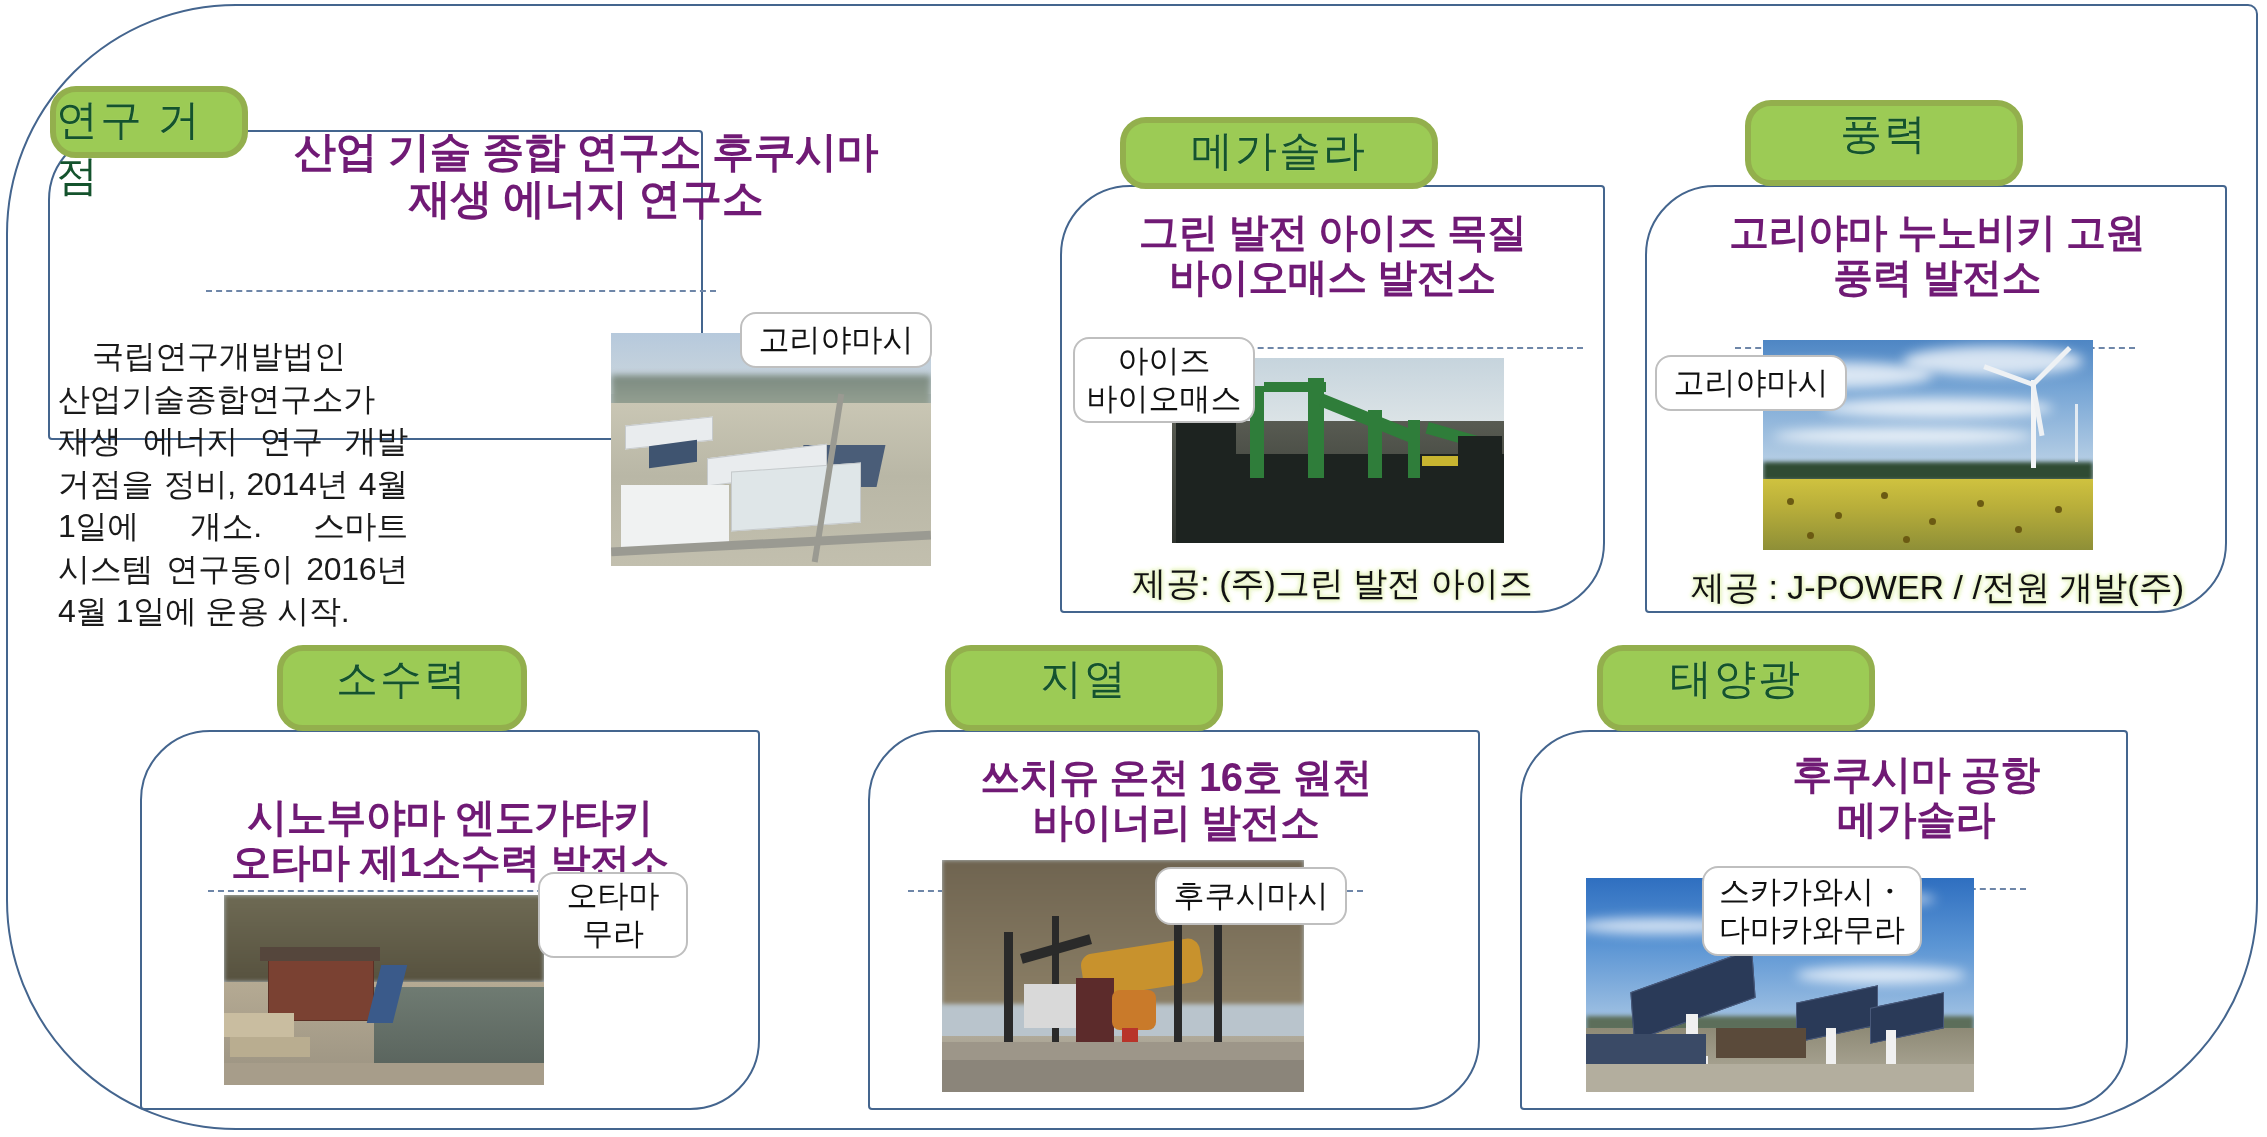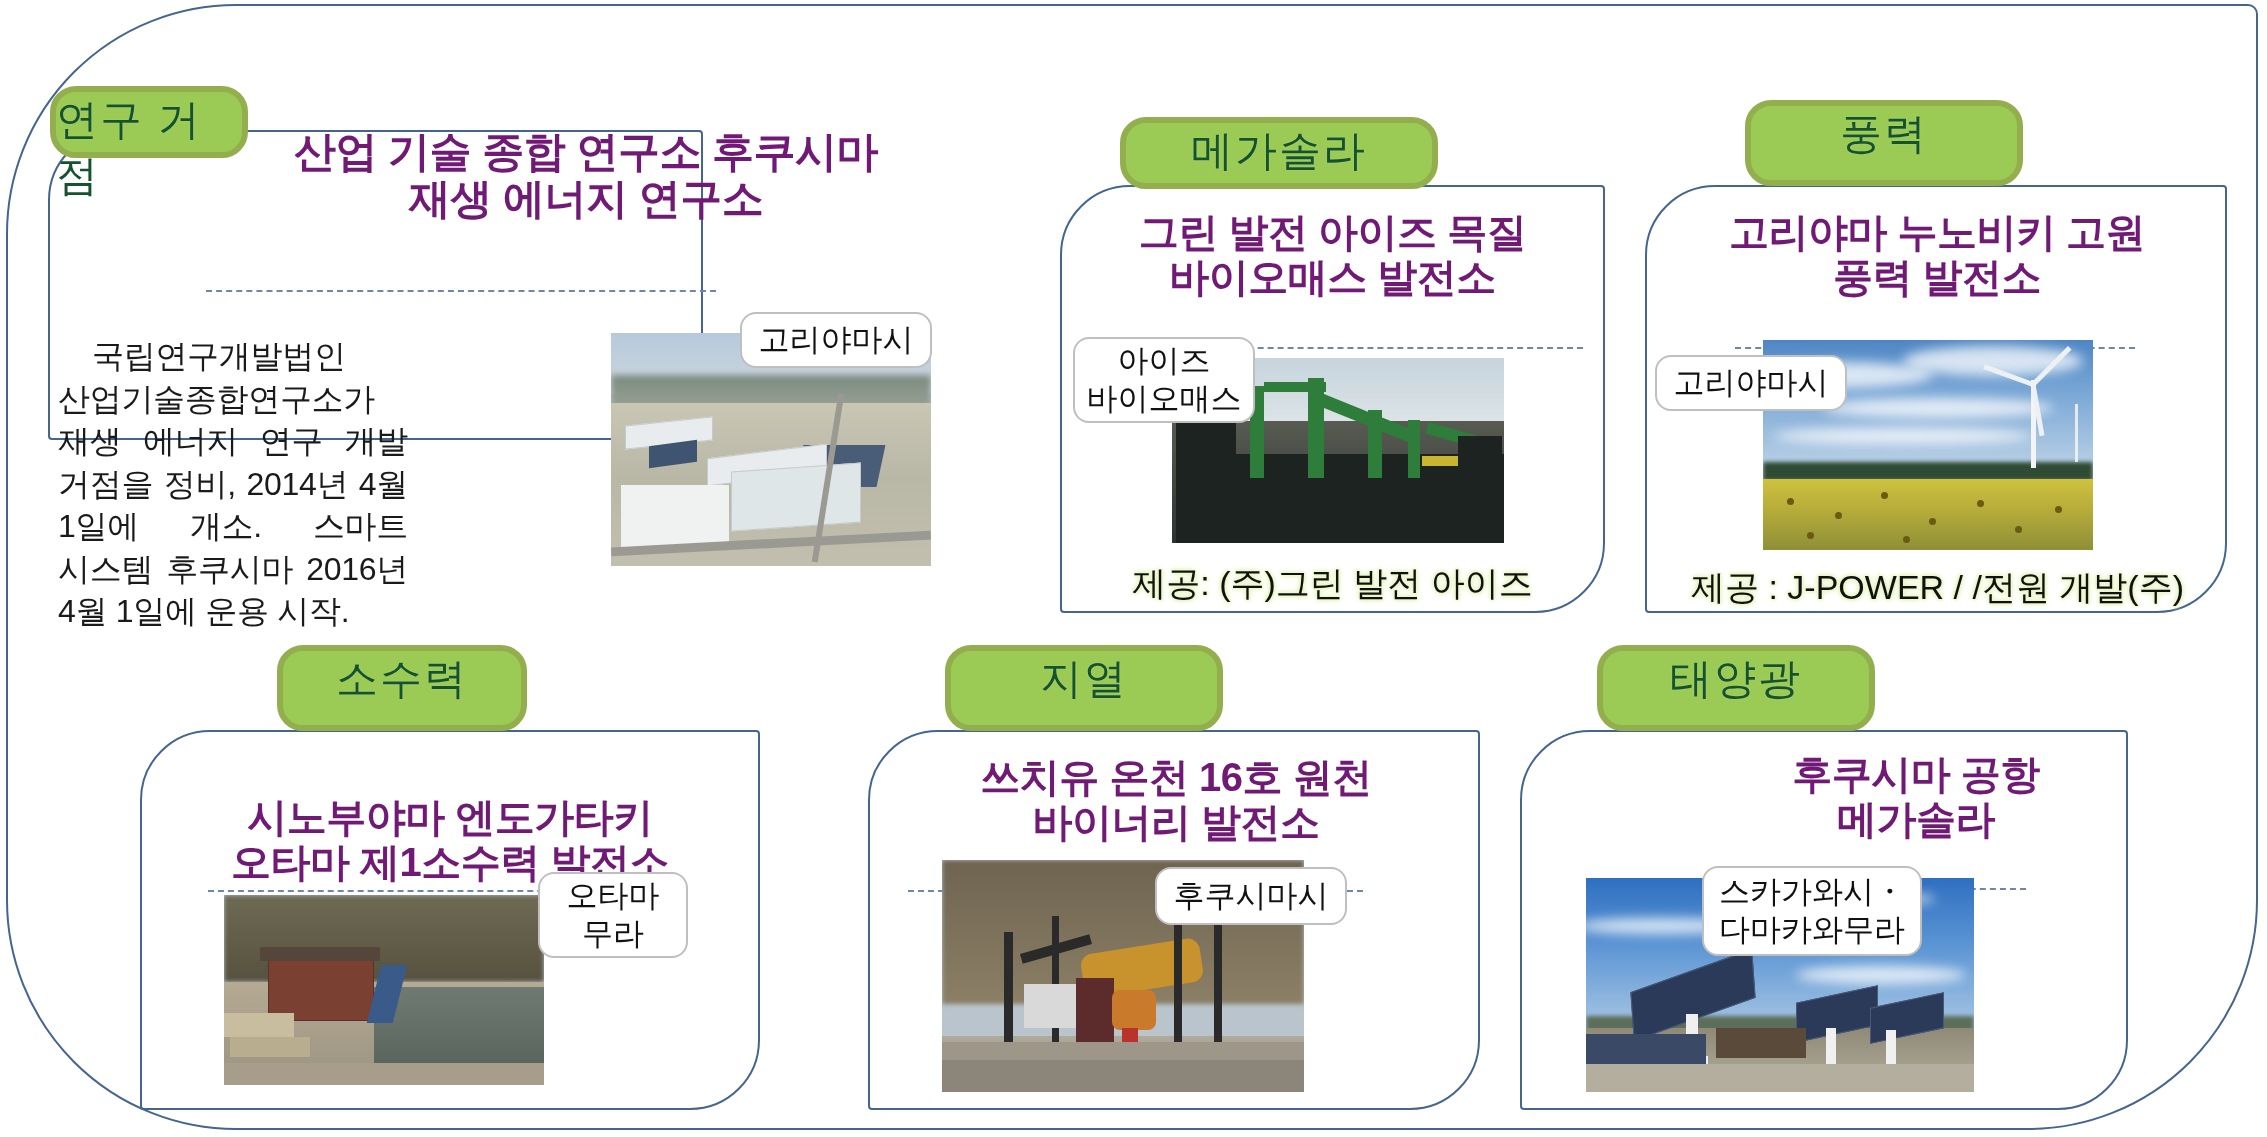--- a/index.html
+++ b/index.html
@@ -175,21 +175,21 @@
 
 <div class="tab" style="left:50px;top:86px;width:198px;height:72px;">
   <span>연구 거점</span>
 </div>
 
 <div class="title" style="left:236px;top:128px;width:700px;white-space:pre-line;">산업 기술 종합 연구소 후쿠시마
 재생 에너지 연구소</div>
 
 <div class="sep" style="left:206px;top:290px;width:510px;"></div>
 
-<div class="para" style="left:58px;top:335px;width:350px;">국립연구개발법인 산업기술종합연구소가 재생 에너지 연구 개발 거점을 정비, 2014년 4월 1일에 개소. 스마트 시스템 후쿠시마 2016년 4월 1일에 운용 시작.</div>
+<div class="para" style="left:58px;top:335px;width:350px;">국립연구개발법인 산업기술종합연구소가 재생 에너지 연구 개발 거점을 정비, 2014년 4월 1일에 개소. 스마트 시스템 연구동이 2016년 4월 1일에 운용 시작.</div>
 
 <div class="photo" id="photo-institute" style="left:611px;top:333px;width:320px;height:233px;">
   <div class="sky"></div>
     <div class="hills"></div>
     <div class="ground"></div>
   <div class="roof" style="left:188px;top:112px;width:82px;height:42px;transform:skewX(-12deg);"></div>
   <div class="bld" style="left:96px;top:118px;width:118px;height:26px;transform:skewY(-7deg);"></div>
   <div class="bld" style="left:120px;top:134px;width:128px;height:58px;transform:skewY(-4deg);background:#dfe6e8;"></div>
   <div class="bld" style="left:10px;top:152px;width:108px;height:62px;background:#f0f2f2;border:none;"></div>
   <div class="bld" style="left:14px;top:88px;width:86px;height:22px;transform:skewY(-6deg);"></div>

